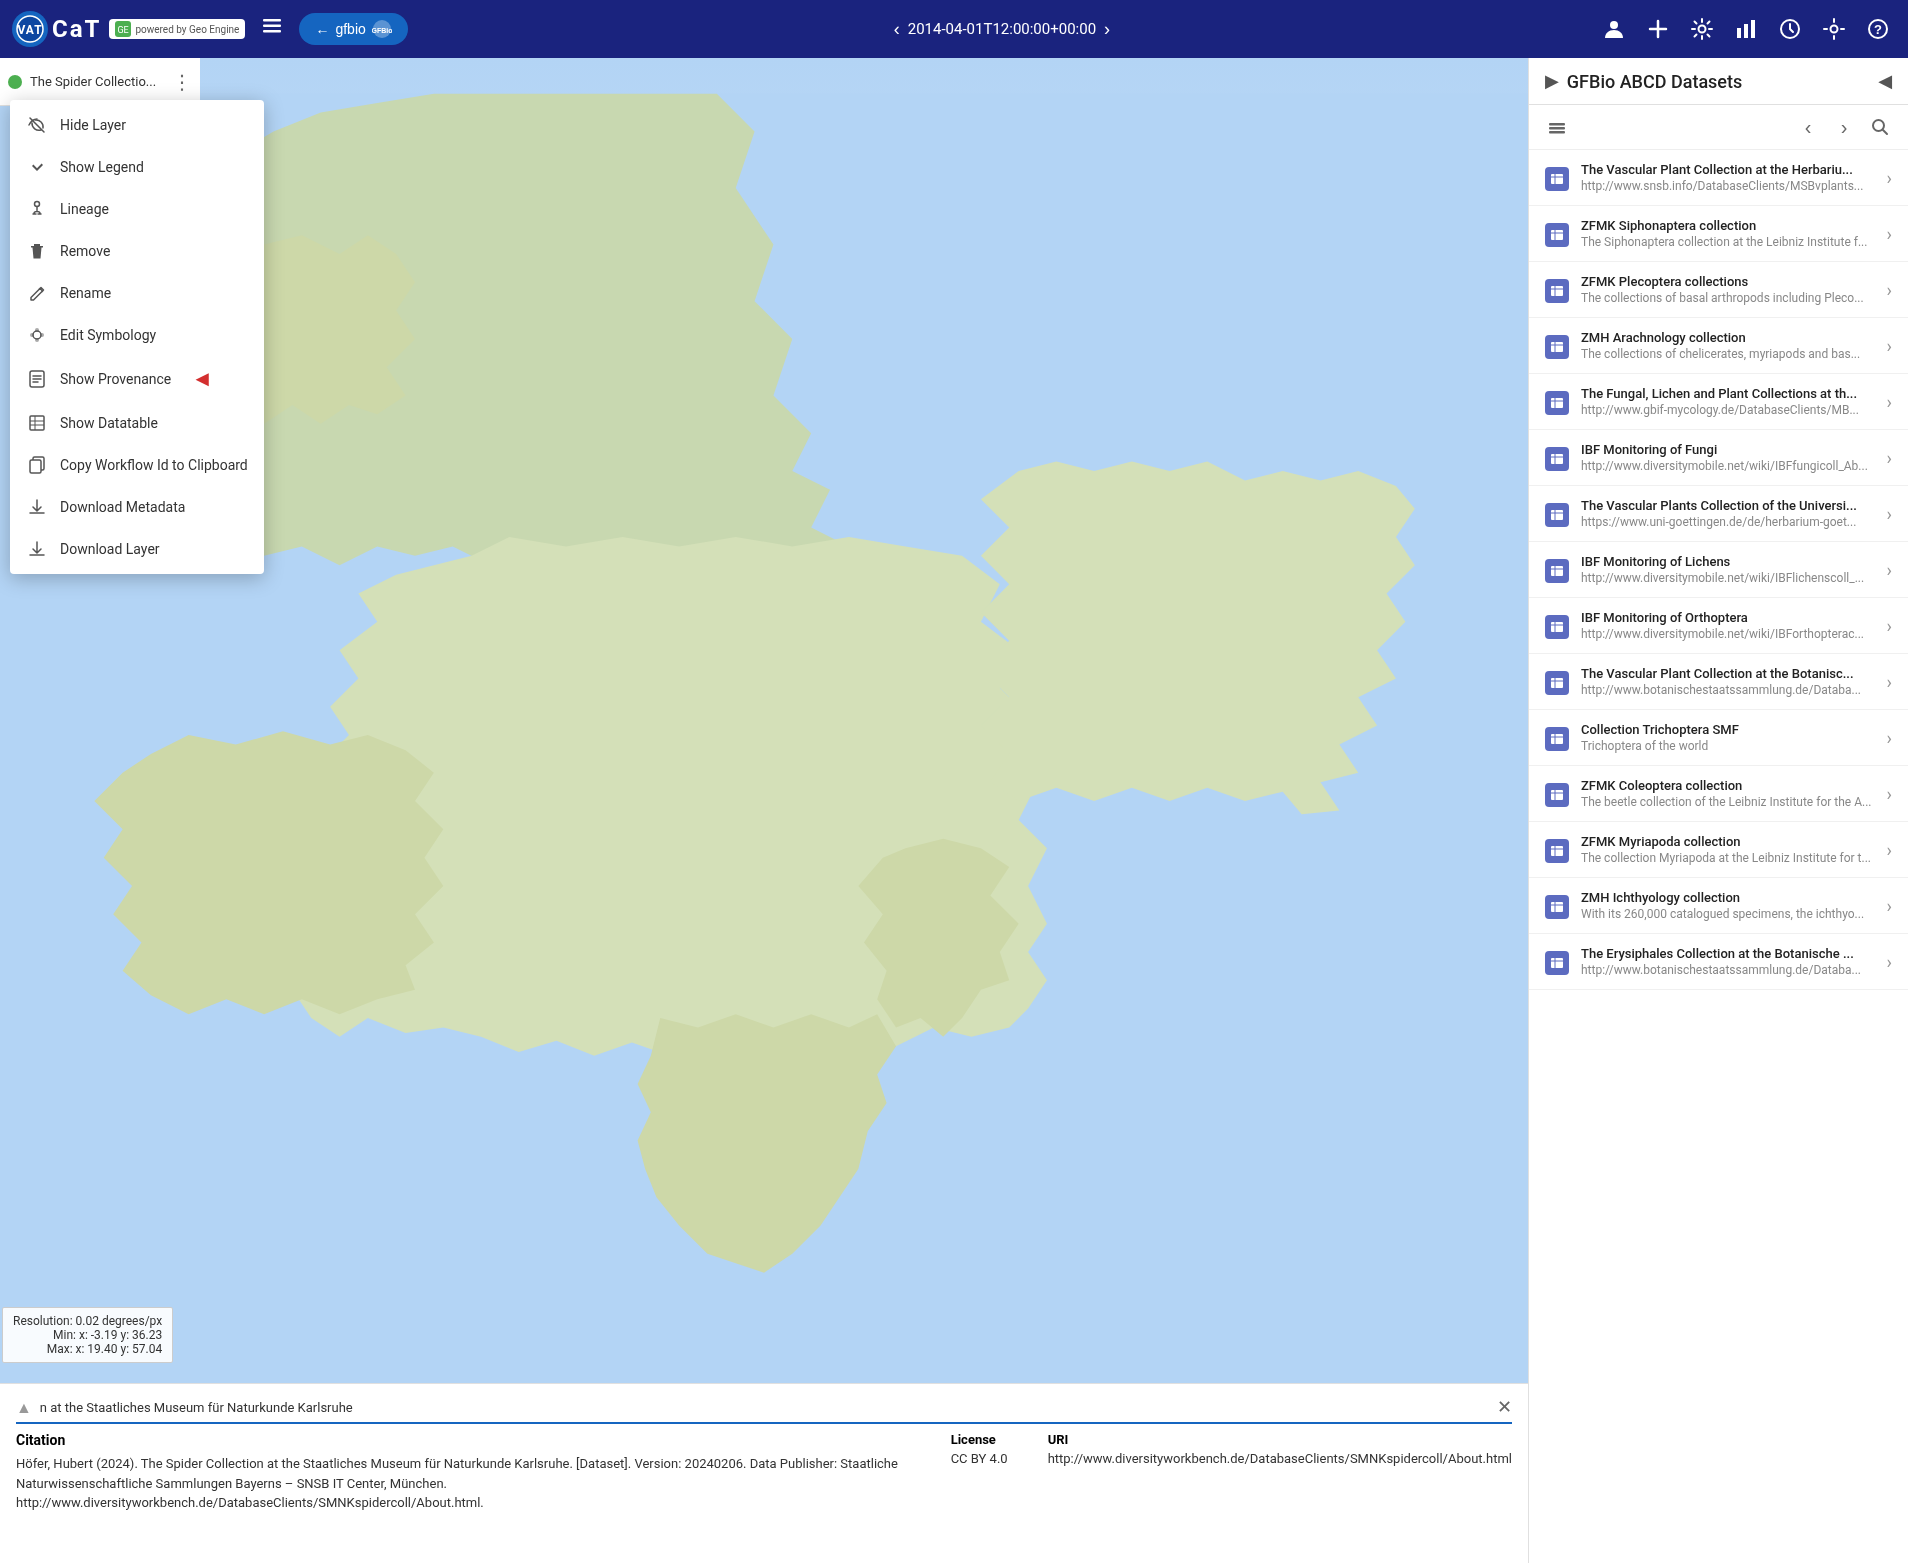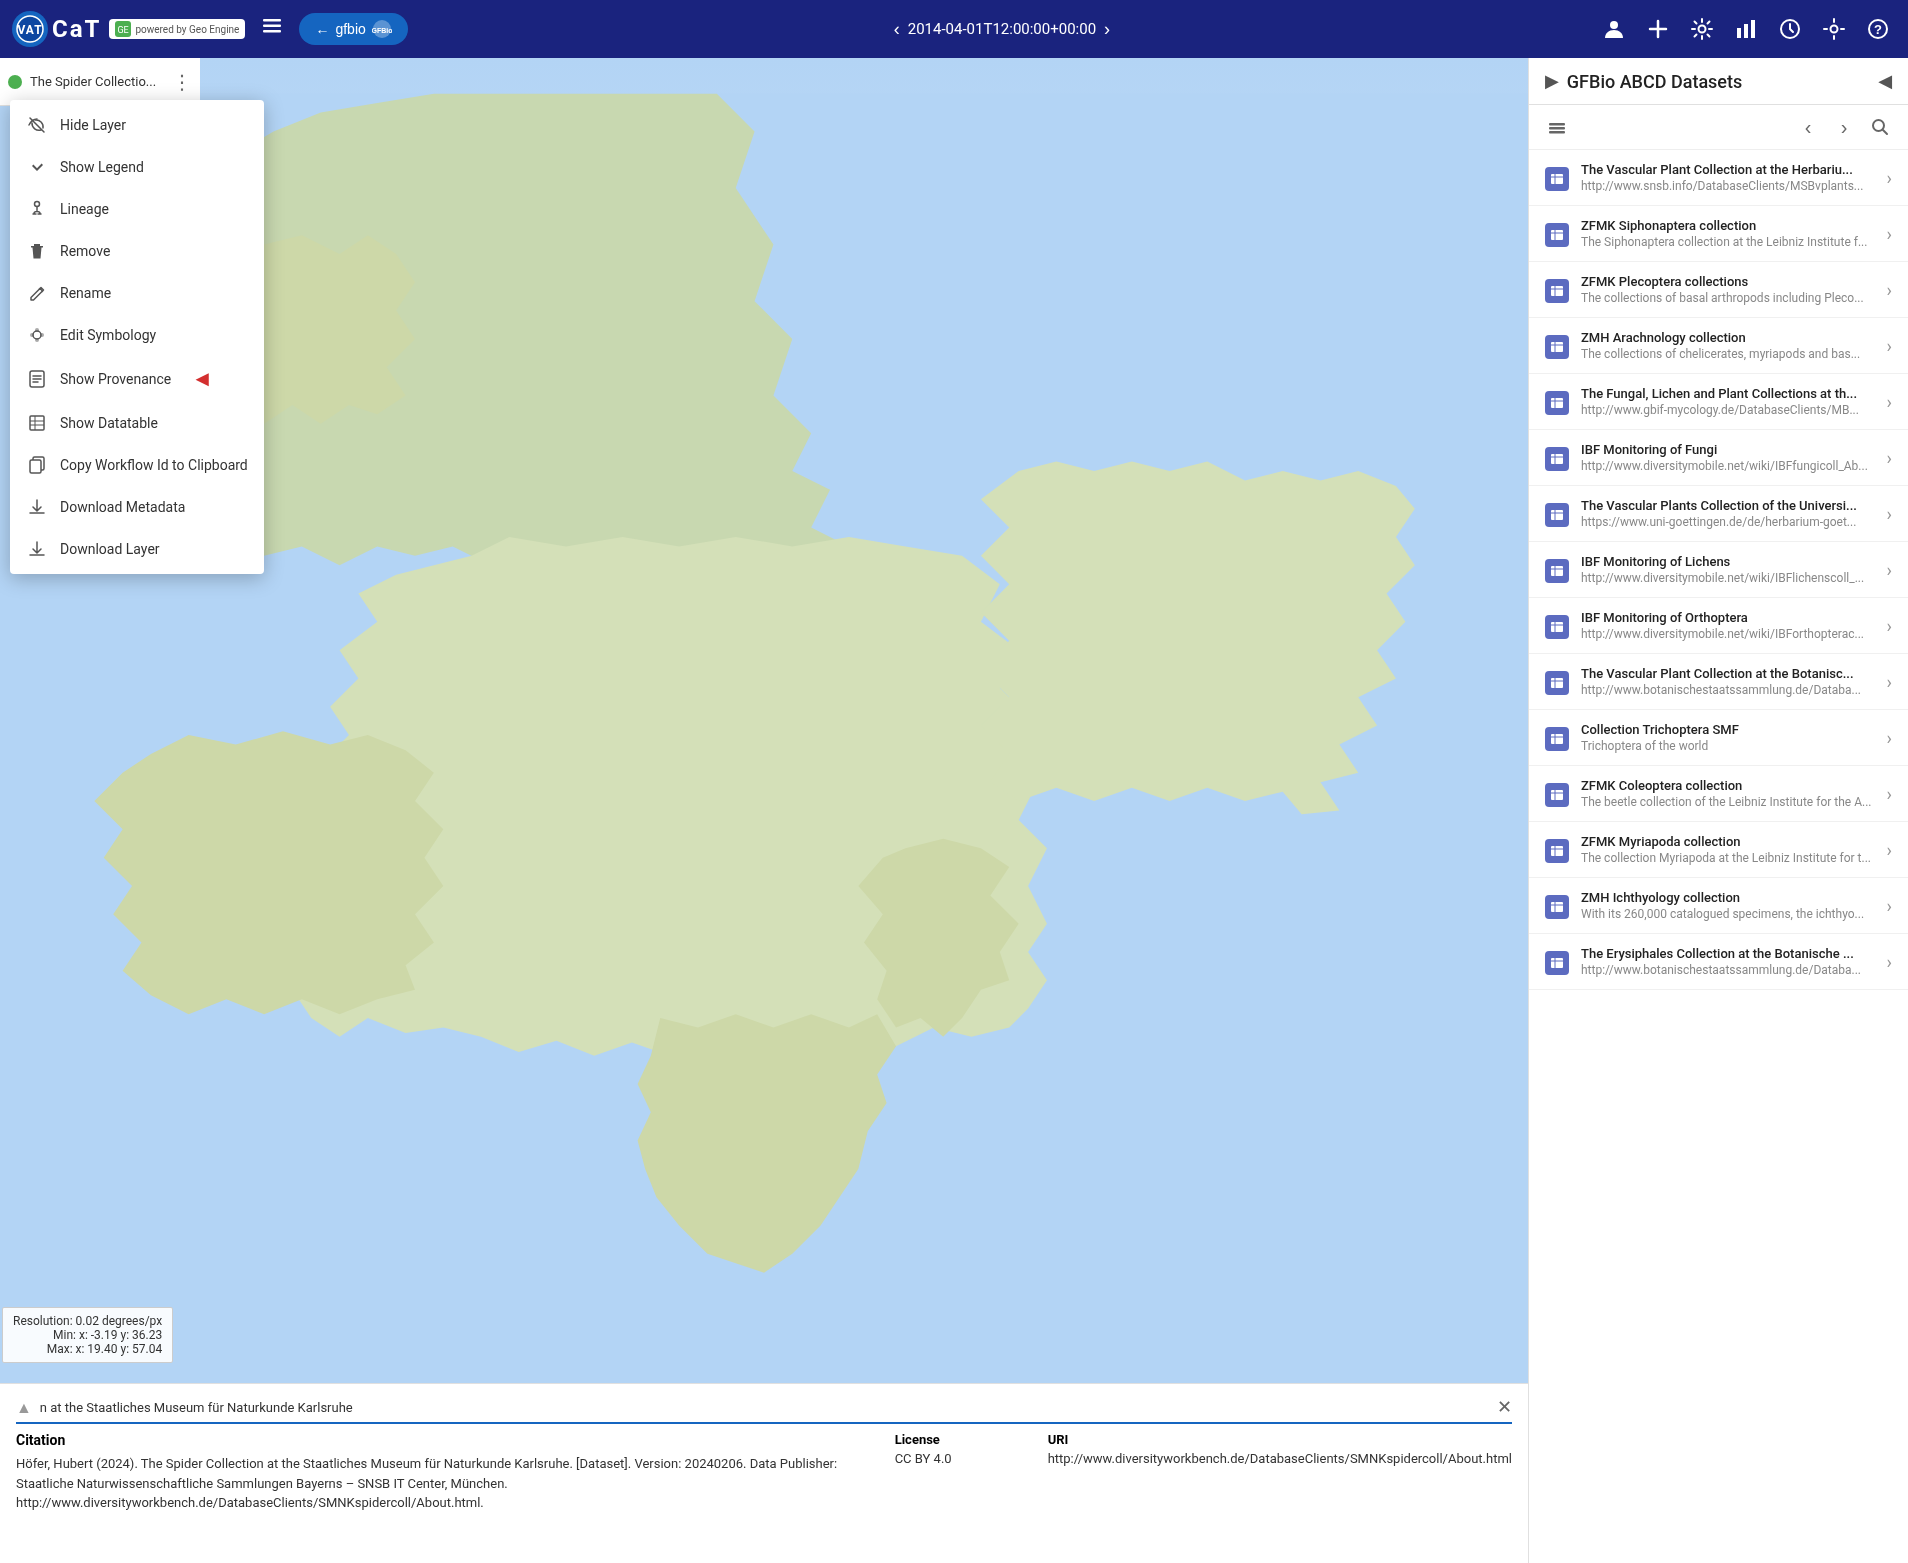--- a/index.html
+++ b/index.html
@@ -190,21 +190,21 @@
     .bottom-bar-close {
       margin-left: auto; background: none; border: none; cursor: pointer;
       font-size: 18px; color: #666;
     }
     .citation-section {
       display: flex; gap: 40px;
     }
     .citation-main { flex: 1; }
     .citation-label { font-weight: bold; font-size: 14px; margin-bottom: 6px; }
     .citation-text { font-size: 13px; color: #333; line-height: 1.5; }
-    .citation-meta { display: flex; gap: 96px; }
+    .citation-meta { display: flex; gap: 40px; }
     .citation-col { display: flex; flex-direction: column; gap: 4px; }
     .citation-col-label { font-weight: bold; font-size: 13px; }
     .citation-col-value { font-size: 13px; color: #333; }
 
     
     .right-panel {
       width: 380px;
       background: white;
       border-left: 1px solid #e0e0e0;
       display: flex;

